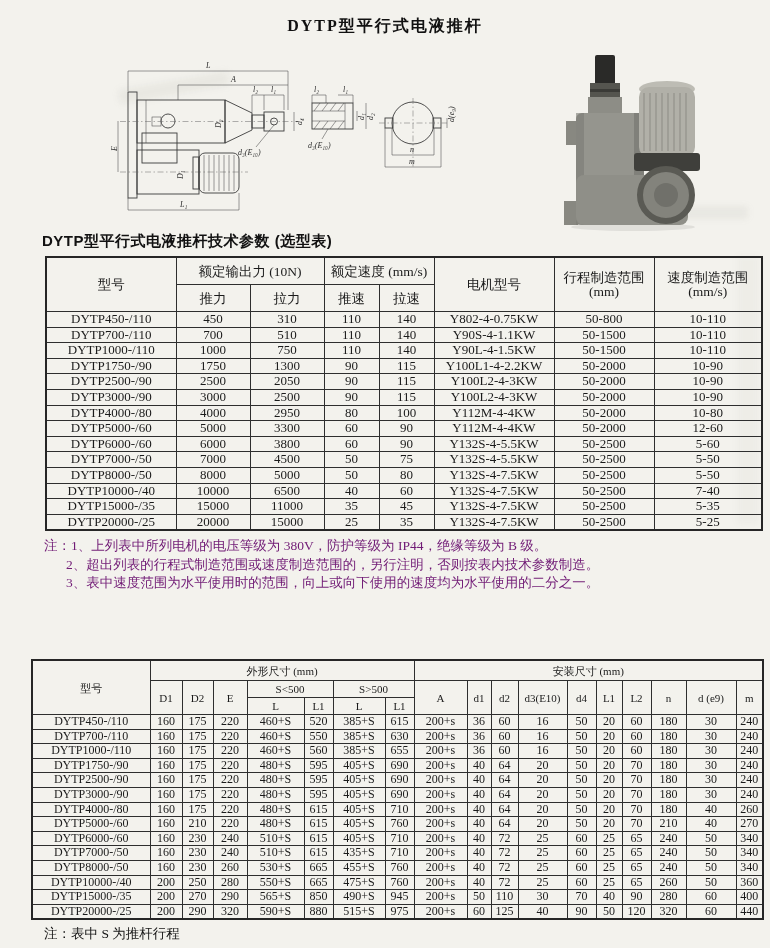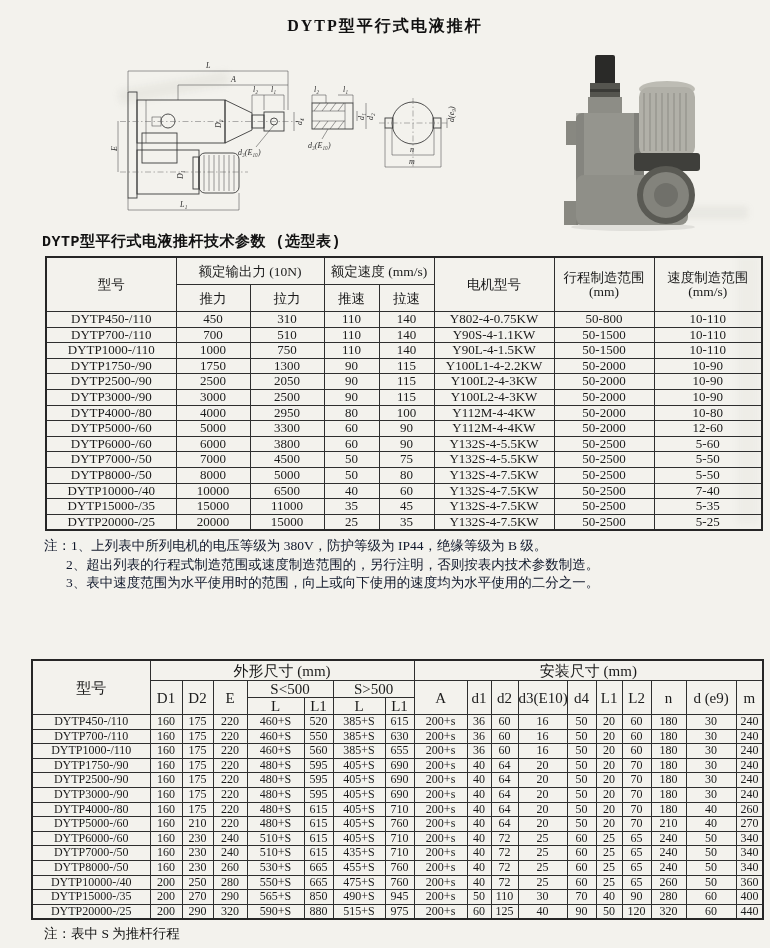--- a/index.html
+++ b/index.html
@@ -10,35 +10,35 @@
   #ghost1{left:118px;top:80px;width:112px;height:15px;transform:rotate(-10deg);}
   #ghost2{left:598px;top:206px;width:150px;height:13px;}
   #ghost3{left:737px;top:255px;width:22px;height:270px;opacity:.5;}
   .title{position:absolute;top:16px;left:0;width:100%;text-align:center;
          font-size:16px;font-weight:bold;letter-spacing:2px;color:#111;}
   .fig-band{position:absolute;top:55px;left:0;width:770px;height:180px;}
   .drawing{position:absolute;left:98px;top:0;}
   .photo{position:absolute;left:538px;top:0;}
   .sec-head{position:absolute;left:42px;font-size:15px;font-weight:bold;color:#121212;
             font-family:"Liberation Sans", sans-serif;letter-spacing:.5px;}
-  #sec1{top:232px;font-family:Liberation Mono, monospace;}
+  #sec1{top:232px;}
   #sec2{top:630px;}
   table{border-collapse:collapse;table-layout:fixed;position:absolute;background:transparent;}
   #spec-table{left:45px;top:256px;width:716px;border:2px solid #262626;}
   #dim-table{left:31px;top:659px;width:731px;border:2px solid #262626;}
   th,td{border:1px solid #2e2e2e;text-align:center;padding:0;overflow:hidden;white-space:nowrap;}
   #spec-table th{font-size:13.5px;font-weight:normal;height:26px;line-height:15px;}
   #spec-table td{font-size:13px;height:14.6px;line-height:14.6px;}
-  #dim-table th{font-size:15px;font-weight:normal;line-height:14px;}
+  #dim-table th{font-size:11px;font-weight:normal;line-height:14px;}
   #dim-table tr.h1 th{height:19px;}
   #dim-table tr.h2 th{height:16px;}
   #dim-table tr.h3 th{height:16px;}
   #dim-table td{font-size:12px;height:13.6px;line-height:13.6px;}
   .two-line span{display:block;line-height:14px;}
-  .notes{position:absolute;left:44px;top:537px;width:705px;font-size:13.5px;line-height:18.6px;color:#0f172a;}
+  .notes{position:absolute;left:44px;top:537px;width:705px;font-size:13.5px;line-height:18.6px;color:#701a75;}
   .notes .ind{padding-left:22px;}
   .notes .ind2{padding-left:41px;}
   .footnote{position:absolute;left:44px;top:925px;font-size:13.5px;color:#151515;}
   svg text.dim{font-size:8px;font-style:italic;fill:#2e2e2e;font-family:"Liberation Serif",serif;}
   svg .ln{stroke:#3b3b3b;stroke-width:0.9;fill:none;}
   svg .thin{stroke:#4a4a4a;stroke-width:0.55;fill:none;}
   svg .cl{stroke:#666;stroke-width:0.5;stroke-dasharray:6,2.5,1.5,2.5;fill:none;}
 </style>
 </head>
 <body>

